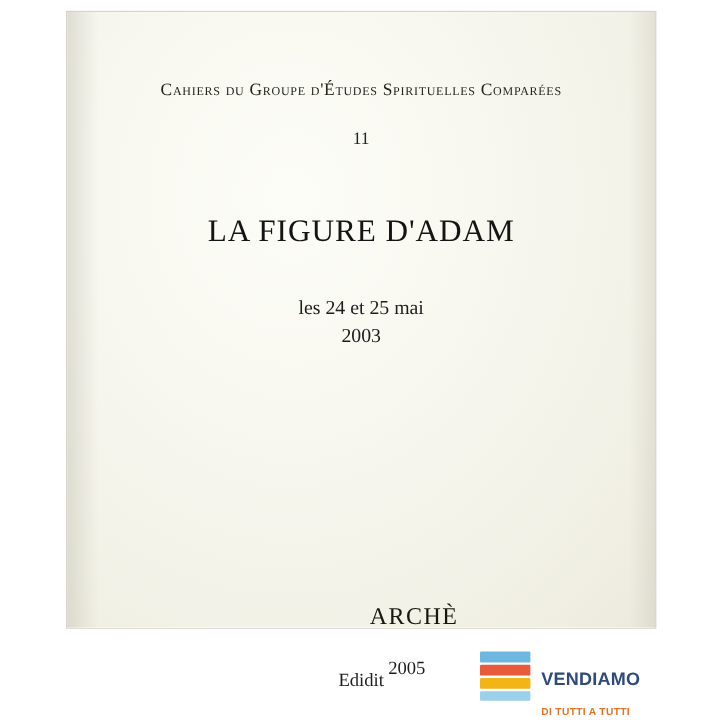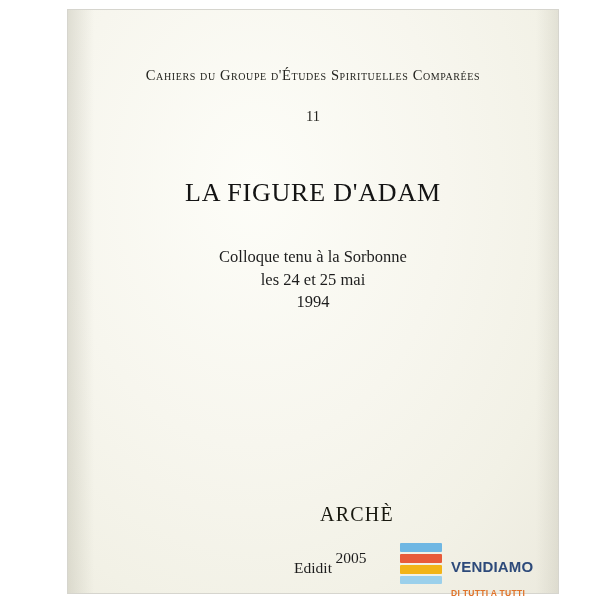--- a/index.html
+++ b/index.html
@@ -17,24 +17,24 @@
   #page {
     position: relative;
     width: 600px;
     height: 600px;
     background: #ffffff;
   }
 
   
   #cover {
     position: absolute;
-    left: 68px;
+    left: 56px;
     top: 10px;
     width: 490px;
-    height: 583px;
+    height: 513px;
     background:
       radial-gradient(ellipse at 38% 30%, #fdfdf8 0%, #f7f6ee 45%, #f2f1e6 75%, #eceade 100%);
     box-shadow: 0 0 0 1px rgba(180,178,165,0.55);
   }
 
   
   #cover::before {
     content: "";
     position: absolute;
     left: 0; top: 0; bottom: 0;
@@ -173,23 +173,22 @@
 
   <div id="cover">
 
     <div class="txt" id="series">Cahiers du Groupe d'Études Spirituelles Comparées</div>
 
     <div class="txt" id="series-number">11</div>
 
     <div class="txt" id="title">LA FIGURE D'ADAM</div>
 
     <div class="txt" id="subtitle">
-      <div>Colloque tenu à la Sorbonne</div>
       <div>les 24 et 25 mai</div>
-      <div>1994</div>
+      <div>2003</div>
     </div>
 
     <div class="txt" id="publisher">ARCHÈ</div>
 
     <div class="txt" id="imprint">Edidit</div>
 
     <div class="txt" id="year">2005</div>
 
   </div>
 

